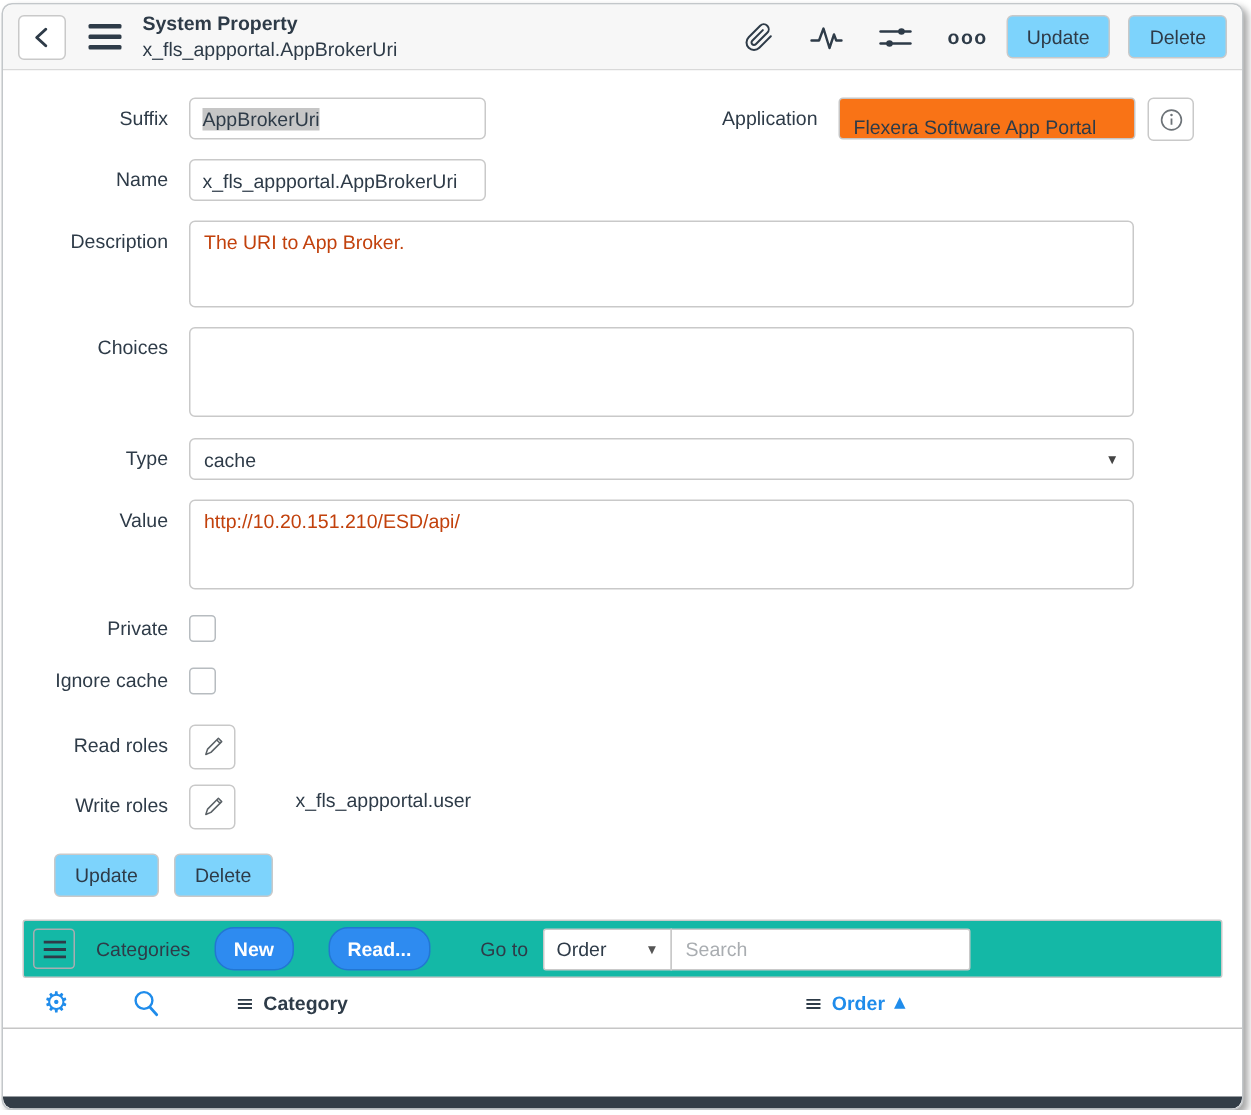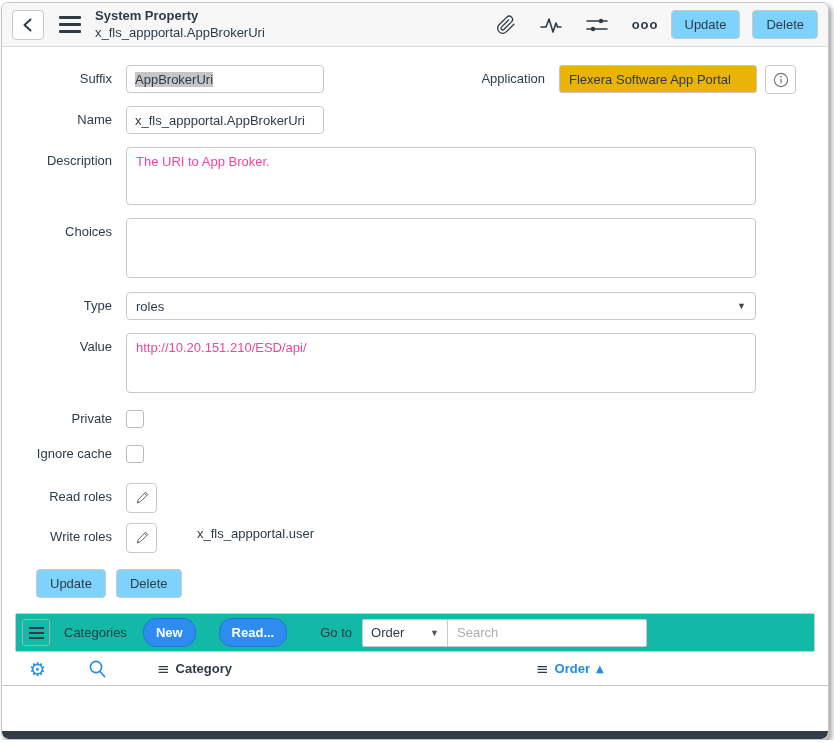--- a/index.html
+++ b/index.html
@@ -31,24 +31,24 @@
   
   .form { padding:18px 14px 0 14px; }
   .row { display:flex; align-items:flex-start; }
   .lbl { width:110px; min-width:110px; text-align:right; padding-right:14px; padding-top:6px; font-size:13px; }
   .lbl.cb { padding-top:2px; }
   .input, .faux-input { width:198px; height:28px; border:1px solid #c9c9c9; border-radius:4px;
     padding:0 8px; font-size:13px; font-family:inherit; color:#2e3b48; background:#fff; }
   .faux-input { display:flex; align-items:center; }
   .faux-input .sel { background:#c6c6c6; }
   .wide { flex:1; margin-right:58px; border:1px solid #c9c9c9; border-radius:4px;
-    font-size:13px; font-family:inherit; color:#ec4899; padding:6px 9px; resize:none; }
+    font-size:13px; font-family:inherit; color:#c2410c; padding:6px 9px; resize:none; }
   textarea.wide { line-height:1.3; }
-  .readonly-field { width:198px; height:28px; background:#eab308; border:1px solid #c6c6c6;
-    border-radius:3px; display:flex; align-items:center; padding:0 9px; }
+  .readonly-field { width:198px; height:28px; background:#f97316; border:1px solid #c6c6c6;
+    border-radius:3px; display:flex; align-items:flex-end; padding:0 9px; }
   .app-group { margin-left:auto; margin-right:18px; display:flex; align-items:flex-start; }
   .icon-btn { width:31px; height:29px; background:#fff; border:1px solid #c9c9c9; border-radius:4px;
     display:flex; align-items:center; justify-content:center; cursor:pointer; }
   .select-box { flex:1; margin-right:58px; height:28px; border:1px solid #c9c9c9; border-radius:4px;
     display:flex; align-items:center; padding:0 9px; background:#fff; cursor:pointer; }
   .select-box .arrow { margin-left:auto; font-size:9px; color:#444; }
   .checkbox { width:18px; height:18px; appearance:none; -webkit-appearance:none;
     border:1px solid #b7bcc0; border-radius:3px; background:#fff; cursor:pointer; margin-top:1px; }
   .role-btn { width:31px; height:30px; background:#fff; border:1px solid #c9c9c9; border-radius:4px;
     display:flex; align-items:center; justify-content:center; cursor:pointer; }
@@ -172,21 +172,21 @@
     </div>
 
     <div class="row mb14">
       <div class="lbl">Choices</div>
       <textarea class="wide" style="height: 60px;"></textarea>
     </div>
 
     <div class="row mb13">
       <div class="lbl">Type</div>
       <div class="select-box">
-        <span>roles</span>
+        <span>cache</span>
         <span class="arrow">▼</span>
       </div>
     </div>
 
     <div class="row mb16">
       <div class="lbl">Value</div>
       <textarea class="wide" style="height: 60px;">http://10.20.151.210/ESD/api/</textarea>
     </div>
 
     <div class="row mb16">

